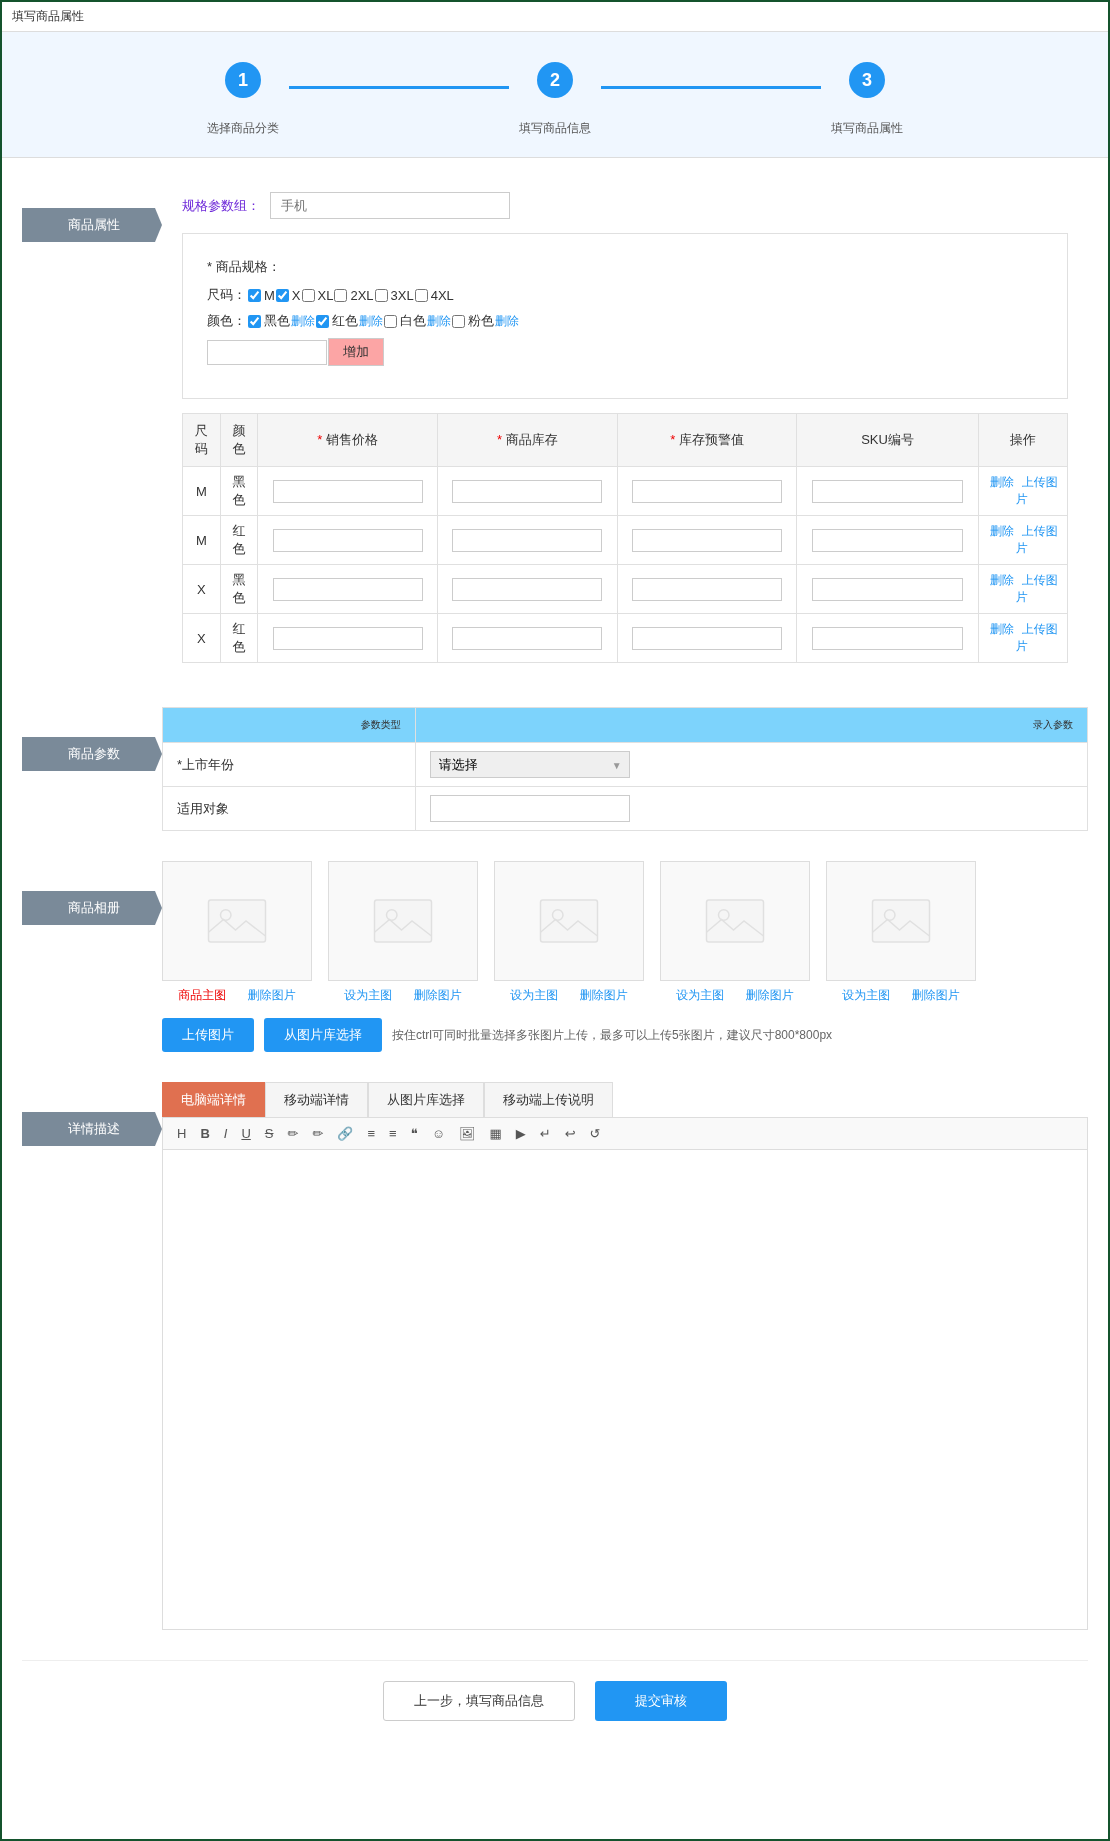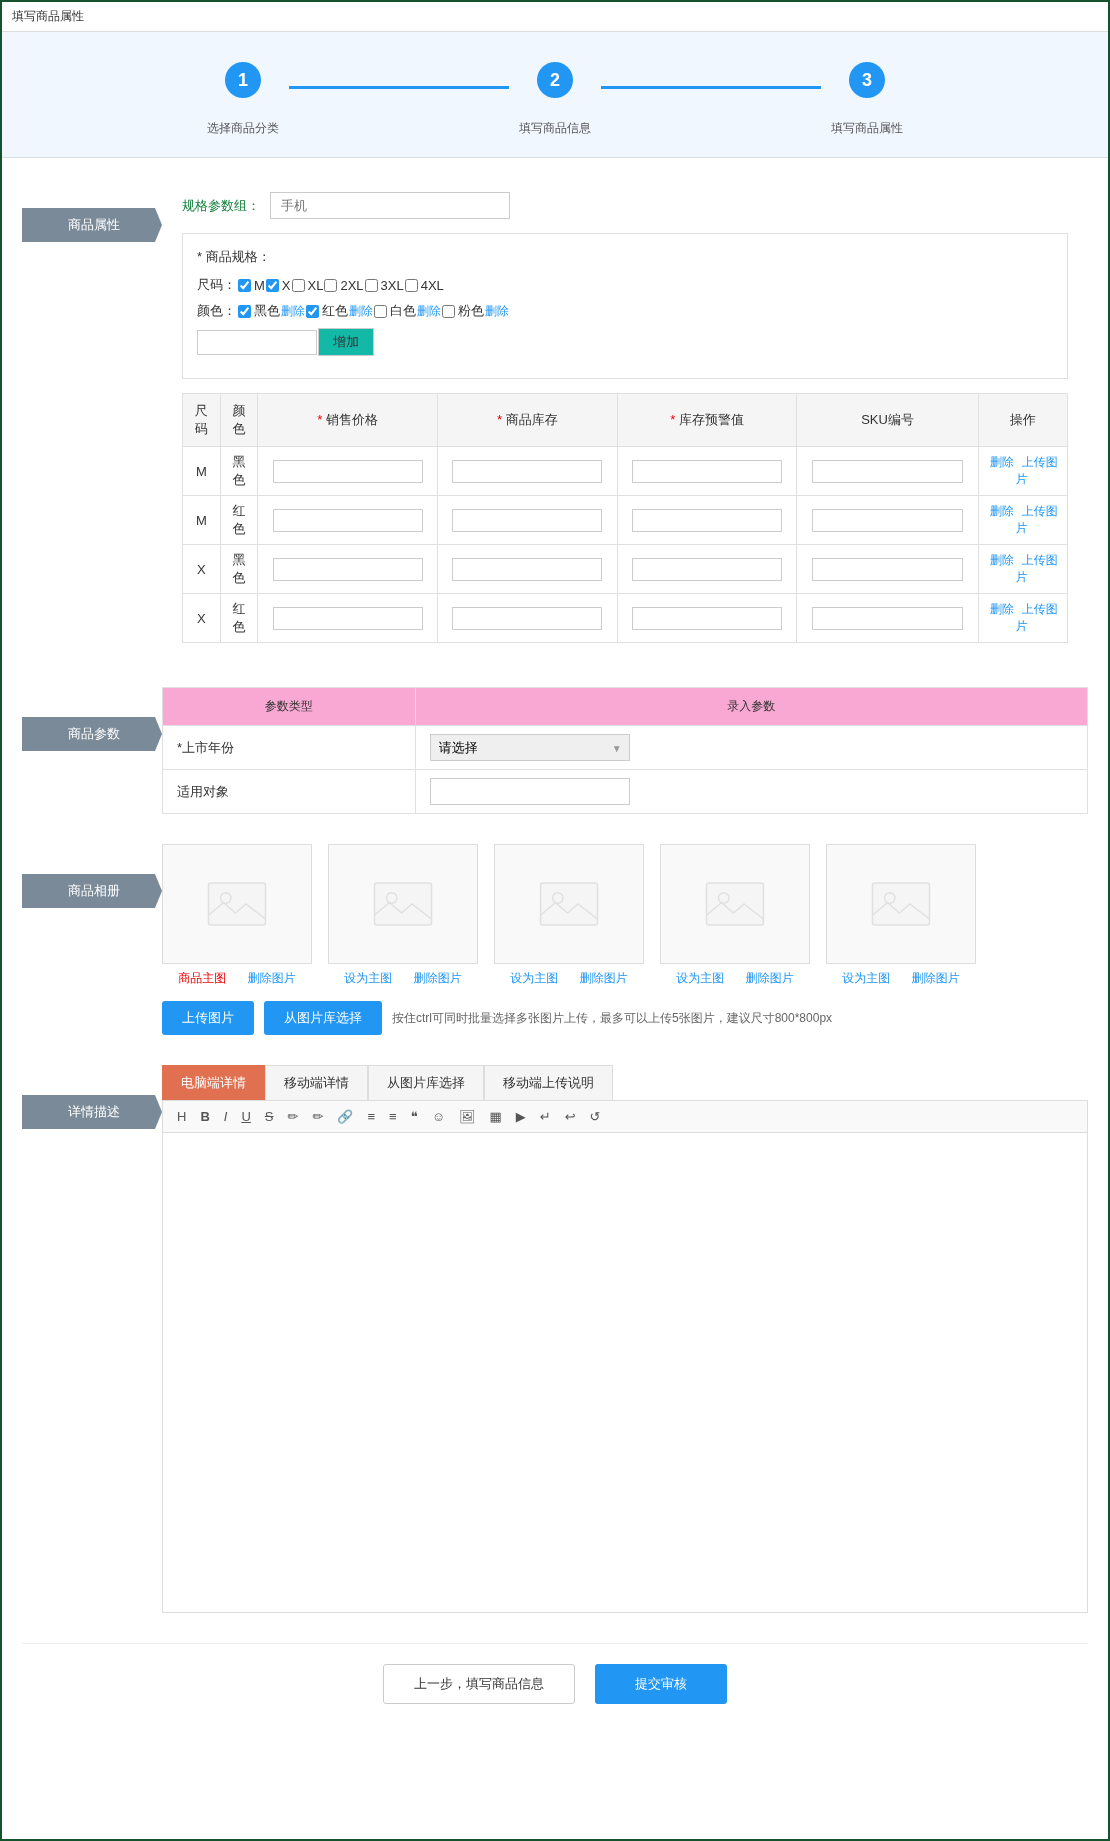--- a/index.html
+++ b/index.html
@@ -19,50 +19,50 @@
     
     
     .main-content { display: flex; padding: 0; }
     
     
     .section-sidebar { width: 140px; flex-shrink: 0; }
     .section-label { background: #7a8a99; color: #fff; padding: 8px 10px 8px 14px; font-size: 13px; margin-top: 0; position: relative; clip-path: polygon(0 0, 95% 0, 100% 50%, 95% 100%, 0 100%); white-space: nowrap; }
     
     
     .spec-params-row { display: flex; align-items: center; padding: 14px 20px; gap: 10px; }
-    .spec-params-row label { font-size: 13px; color: #15803d; text-align: center; }
+    .spec-params-row label { font-size: 13px; color: #6d28d9; text-align: center; }
     .spec-params-row input { border: 1px solid #ccc; padding: 5px 10px; width: 240px; font-size: 13px; color: #999; }
     
     
-    .product-spec-box { border: 1px solid #e0e0e0; margin: 0 20px 14px; padding: 14px; }
+    .product-spec-box { border: 1px solid #e0e0e0; margin: 0 20px 14px; padding: 24px; }
     .spec-title { font-size: 13px; margin-bottom: 10px; color: #333; }
     .spec-row { display: flex; align-items: center; gap: 1px; margin-bottom: 8px; flex-wrap: wrap; }
     .spec-row label { font-size: 13px; color: #333; min-width: 40px; }
     .checkbox-item { display: flex; align-items: center; gap: 3px; font-size: 13px; }
     .checkbox-item input[type=checkbox] { accent-color: #2196F3; }
     .delete-link { color: #2196F3; font-size: 12px; cursor: pointer; text-decoration: none; }
     .add-input { border: 1px solid #ccc; padding: 4px 8px; width: 120px; font-size: 13px; }
-    .add-btn { background: #14b8a6; border: 1px solid #ccc; padding: 4px 14px; font-size: 13px; cursor: pointer; color: #333; }
+    .add-btn { background: #fca5a5; border: 1px solid #ccc; padding: 4px 14px; font-size: 13px; cursor: pointer; color: #333; }
     
     
     .spec-table { width: calc(100% - 40px); margin: 0 20px 14px; border-collapse: collapse; }
     .spec-table th { background: #f5f5f5; border: 1px solid #e0e0e0; padding: 8px 6px; font-size: 13px; font-weight: normal; text-align: center; }
     .spec-table td { border: 1px solid #e0e0e0; padding: 6px; text-align: center; font-size: 13px; }
     .spec-table td input { border: 1px solid #ccc; width: 90%; padding: 3px; }
     .action-link { color: #2196F3; font-size: 12px; cursor: pointer; text-decoration: none; margin: 0 2px; }
     .required-star { color: #e00; }
     
     
     .section-wrapper { display: flex; margin-bottom: 30px; }
     .section-wrapper .section-sidebar { padding-top: 30px; text-align: center; }
     .section-wrapper .section-content { flex: 1; }
     
     
     .params-table { width: 100%; border-collapse: collapse; border: 1px solid #e0e0e0; }
-    .params-table th { background: #f9a8d4; border: 1px solid #e0e0e0; padding: 10px 14px; font-size: 12px; font-weight: normal; text-align: center; }
+    .params-table th { background: #7dd3fc; border: 1px solid #e0e0e0; padding: 10px 14px; font-size: 10px; font-weight: normal; text-align: right; }
     .params-table td { border: 1px solid #e0e0e0; padding: 8px 14px; font-size: 13px; }
     .params-table td input { border: 1px solid #ccc; width: 200px; padding: 5px 8px; font-size: 13px; }
     .params-table td select { border: 1px solid #ccc; width: 200px; padding: 5px 8px; font-size: 13px; }
     .select-wrapper { position: relative; display: inline-block; }
     .select-wrapper::after { content: '▼'; position: absolute; right: 8px; top: 50%; transform: translateY(-50%); font-size: 10px; color: #999; pointer-events: none; }
     .select-wrapper select { appearance: none; -webkit-appearance: none; padding-right: 24px; }
     
     
     .photo-grid { display: flex; gap: 16px; flex-wrap: wrap; margin-bottom: 14px; }
     .photo-item { width: 150px; text-align: center; }

